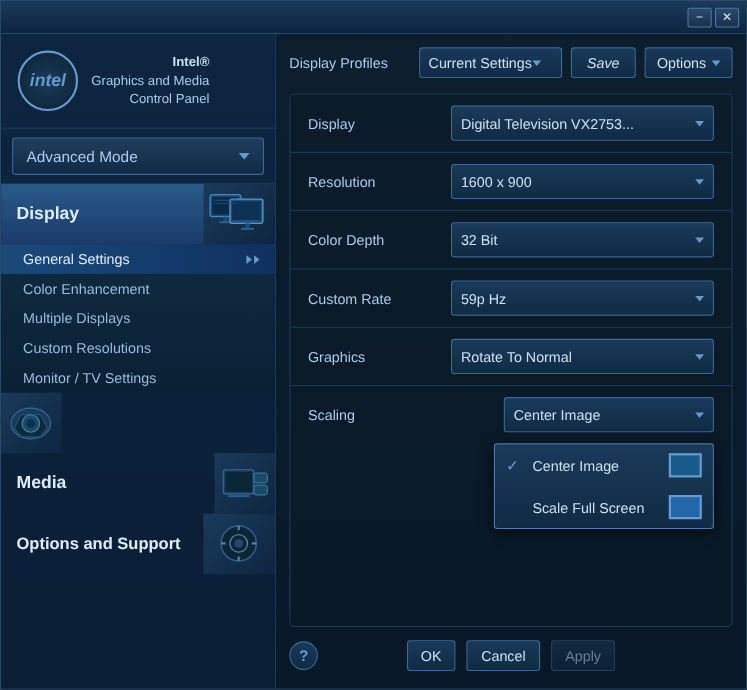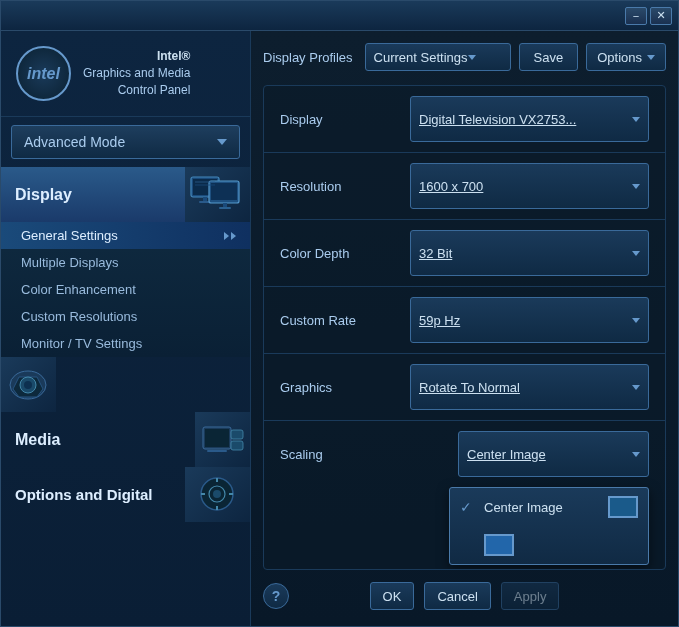--- a/index.html
+++ b/index.html
@@ -190,21 +190,21 @@
     
     .profiles-bar {
       display: flex;
       align-items: center;
       gap: 8px;
       margin-bottom: 14px;
     }
     .profiles-label {
       color: #aaccee;
       font-size: 13px;
-      margin-right: 4px;
+      margin-right: 20px;
     }
     .profiles-dropdown {
       flex: 1;
       height: 28px;
       background: linear-gradient(180deg, #1a3a5a, #0f2a44);
       border: 1px solid #3a6a9a;
       border-radius: 3px;
       color: #cce0f0;
       font-size: 13px;
       padding: 0 8px;
@@ -222,20 +222,21 @@
     }
     .profiles-save-btn {
       height: 28px;
       padding: 0 14px;
       background: linear-gradient(180deg, #1a3a5a, #0f2a44);
       border: 1px solid #3a6a9a;
       border-radius: 3px;
       color: #cce0f0;
       font-size: 13px;
       cursor: pointer;
+      font-style: italic;
     }
     .profiles-options-btn {
       height: 28px;
       padding: 0 10px;
       background: linear-gradient(180deg, #1a3a5a, #0f2a44);
       border: 1px solid #3a6a9a;
       border-radius: 3px;
       color: #cce0f0;
       font-size: 13px;
       cursor: pointer;
@@ -276,33 +277,32 @@
       width: 130px;
       color: #aaccee;
       font-size: 13px;
       flex-shrink: 0;
     }
     .setting-control {
       flex: 1;
     }
     .select-control {
       width: 100%;
-      height: 46px;
+      height: 32px;
       background: linear-gradient(180deg, #1a3a5a, #0f2a44);
       border: 1px solid #3a6a9a;
       border-radius: 3px;
       color: #cce0f0;
       font-size: 13px;
       padding: 12px 8px;
       display: flex;
       align-items: center;
       justify-content: space-between;
       cursor: pointer;
       position: relative;
-      text-decoration: underline;
     }
     .select-control .arrow {
       width: 0;
       height: 0;
       border-left: 4px solid transparent;
       border-right: 4px solid transparent;
       border-top: 5px solid #6699cc;
     }
     
     .scaling-dropdown {
@@ -444,24 +444,24 @@
 
       <div class="sub-nav">
         <div class="sub-nav-item active">
           <span>General Settings</span>
           <div class="chevron-right">
             <span></span>
               <span></span>
           </div>
         </div>
         <div class="sub-nav-item">
+          <span>Color Enhancement</span>
+        </div>
+        <div class="sub-nav-item">
           <span>Multiple Displays</span>
-        </div>
-        <div class="sub-nav-item">
-          <span>Color Enhancement</span>
         </div>
         <div class="sub-nav-item">
           <span>Custom Resolutions</span>
         </div>
         <div class="sub-nav-item">
           <span>Monitor / TV Settings</span>
         </div>
       </div>
 
       <div class="nav-item nav-item-3d">
@@ -482,21 +482,21 @@
             <rect x="8" y="15" width="28" height="22" rx="2" fill="#1a3a5a" stroke="#3a6a9a" stroke-width="1"></rect>
             <rect x="10" y="17" width="24" height="18" fill="#0a2535"></rect>
             <rect x="36" y="18" width="12" height="9" rx="2" fill="#1a4a6a" stroke="#4488aa" stroke-width="0.8"></rect>
             <rect x="36" y="29" width="12" height="9" rx="2" fill="#1a4a6a" stroke="#4488aa" stroke-width="0.8"></rect>
             <rect x="12" y="38" width="20" height="2" rx="1" fill="#2a5a8a"></rect>
           </svg>
         </div>
       </div>
 
       <div class="nav-item nav-item-options">
-        <div class="nav-item-label">Options and Digital</div>
+        <div class="nav-item-label">Options and Support</div>
         <div class="nav-item-image thumb-options">
           <svg width="65" height="55" viewBox="0 0 65 55">
             <circle cx="32" cy="27" r="16" fill="#0a2535" stroke="#2a5a8a" stroke-width="1.5"></circle>
             <circle cx="32" cy="27" r="8" fill="none" stroke="#4488aa" stroke-width="1.2"></circle>
             <line x1="32" y1="11" x2="32" y2="15" stroke="#4488aa" stroke-width="2"></line>
             <line x1="32" y1="39" x2="32" y2="43" stroke="#4488aa" stroke-width="2"></line>
             <line x1="16" y1="27" x2="20" y2="27" stroke="#4488aa" stroke-width="2"></line>
             <line x1="44" y1="27" x2="48" y2="27" stroke="#4488aa" stroke-width="2"></line>
             <circle cx="32" cy="27" r="4" fill="#1a4a6a"></circle>
           </svg>
@@ -528,21 +528,21 @@
               <span>Digital Television VX2753...</span>
               <div class="arrow"></div>
             </div>
           </div>
         </div>
 
         <div class="setting-row">
           <div class="setting-label">Resolution</div>
           <div class="setting-control">
             <div class="select-control">
-              <span>1600 x 700</span>
+              <span>1600 x 900</span>
               <div class="arrow"></div>
             </div>
           </div>
         </div>
 
         <div class="setting-row">
           <div class="setting-label">Color Depth</div>
           <div class="setting-control">
             <div class="select-control">
               <span>32 Bit</span>
@@ -581,20 +581,21 @@
           </div>
 
           <div class="scaling-dropdown">
             <div class="scaling-dropdown-item">
               <span class="check">✓</span>
               <span class="item-text">Center Image</span>
               <div class="color-box"></div>
             </div>
             <div class="scaling-dropdown-item">
               <span class="check" style="opacity:0">✓</span>
+              <span class="item-text">Scale Full Screen</span>
               <div class="color-box" style="background:#2266aa;"></div>
             </div>
           </div>
         </div>
       </div>
 
       <div class="bottom-bar">
         <button class="help-btn">?</button>
         <button class="action-btn">OK</button>
         <button class="action-btn">Cancel</button>

